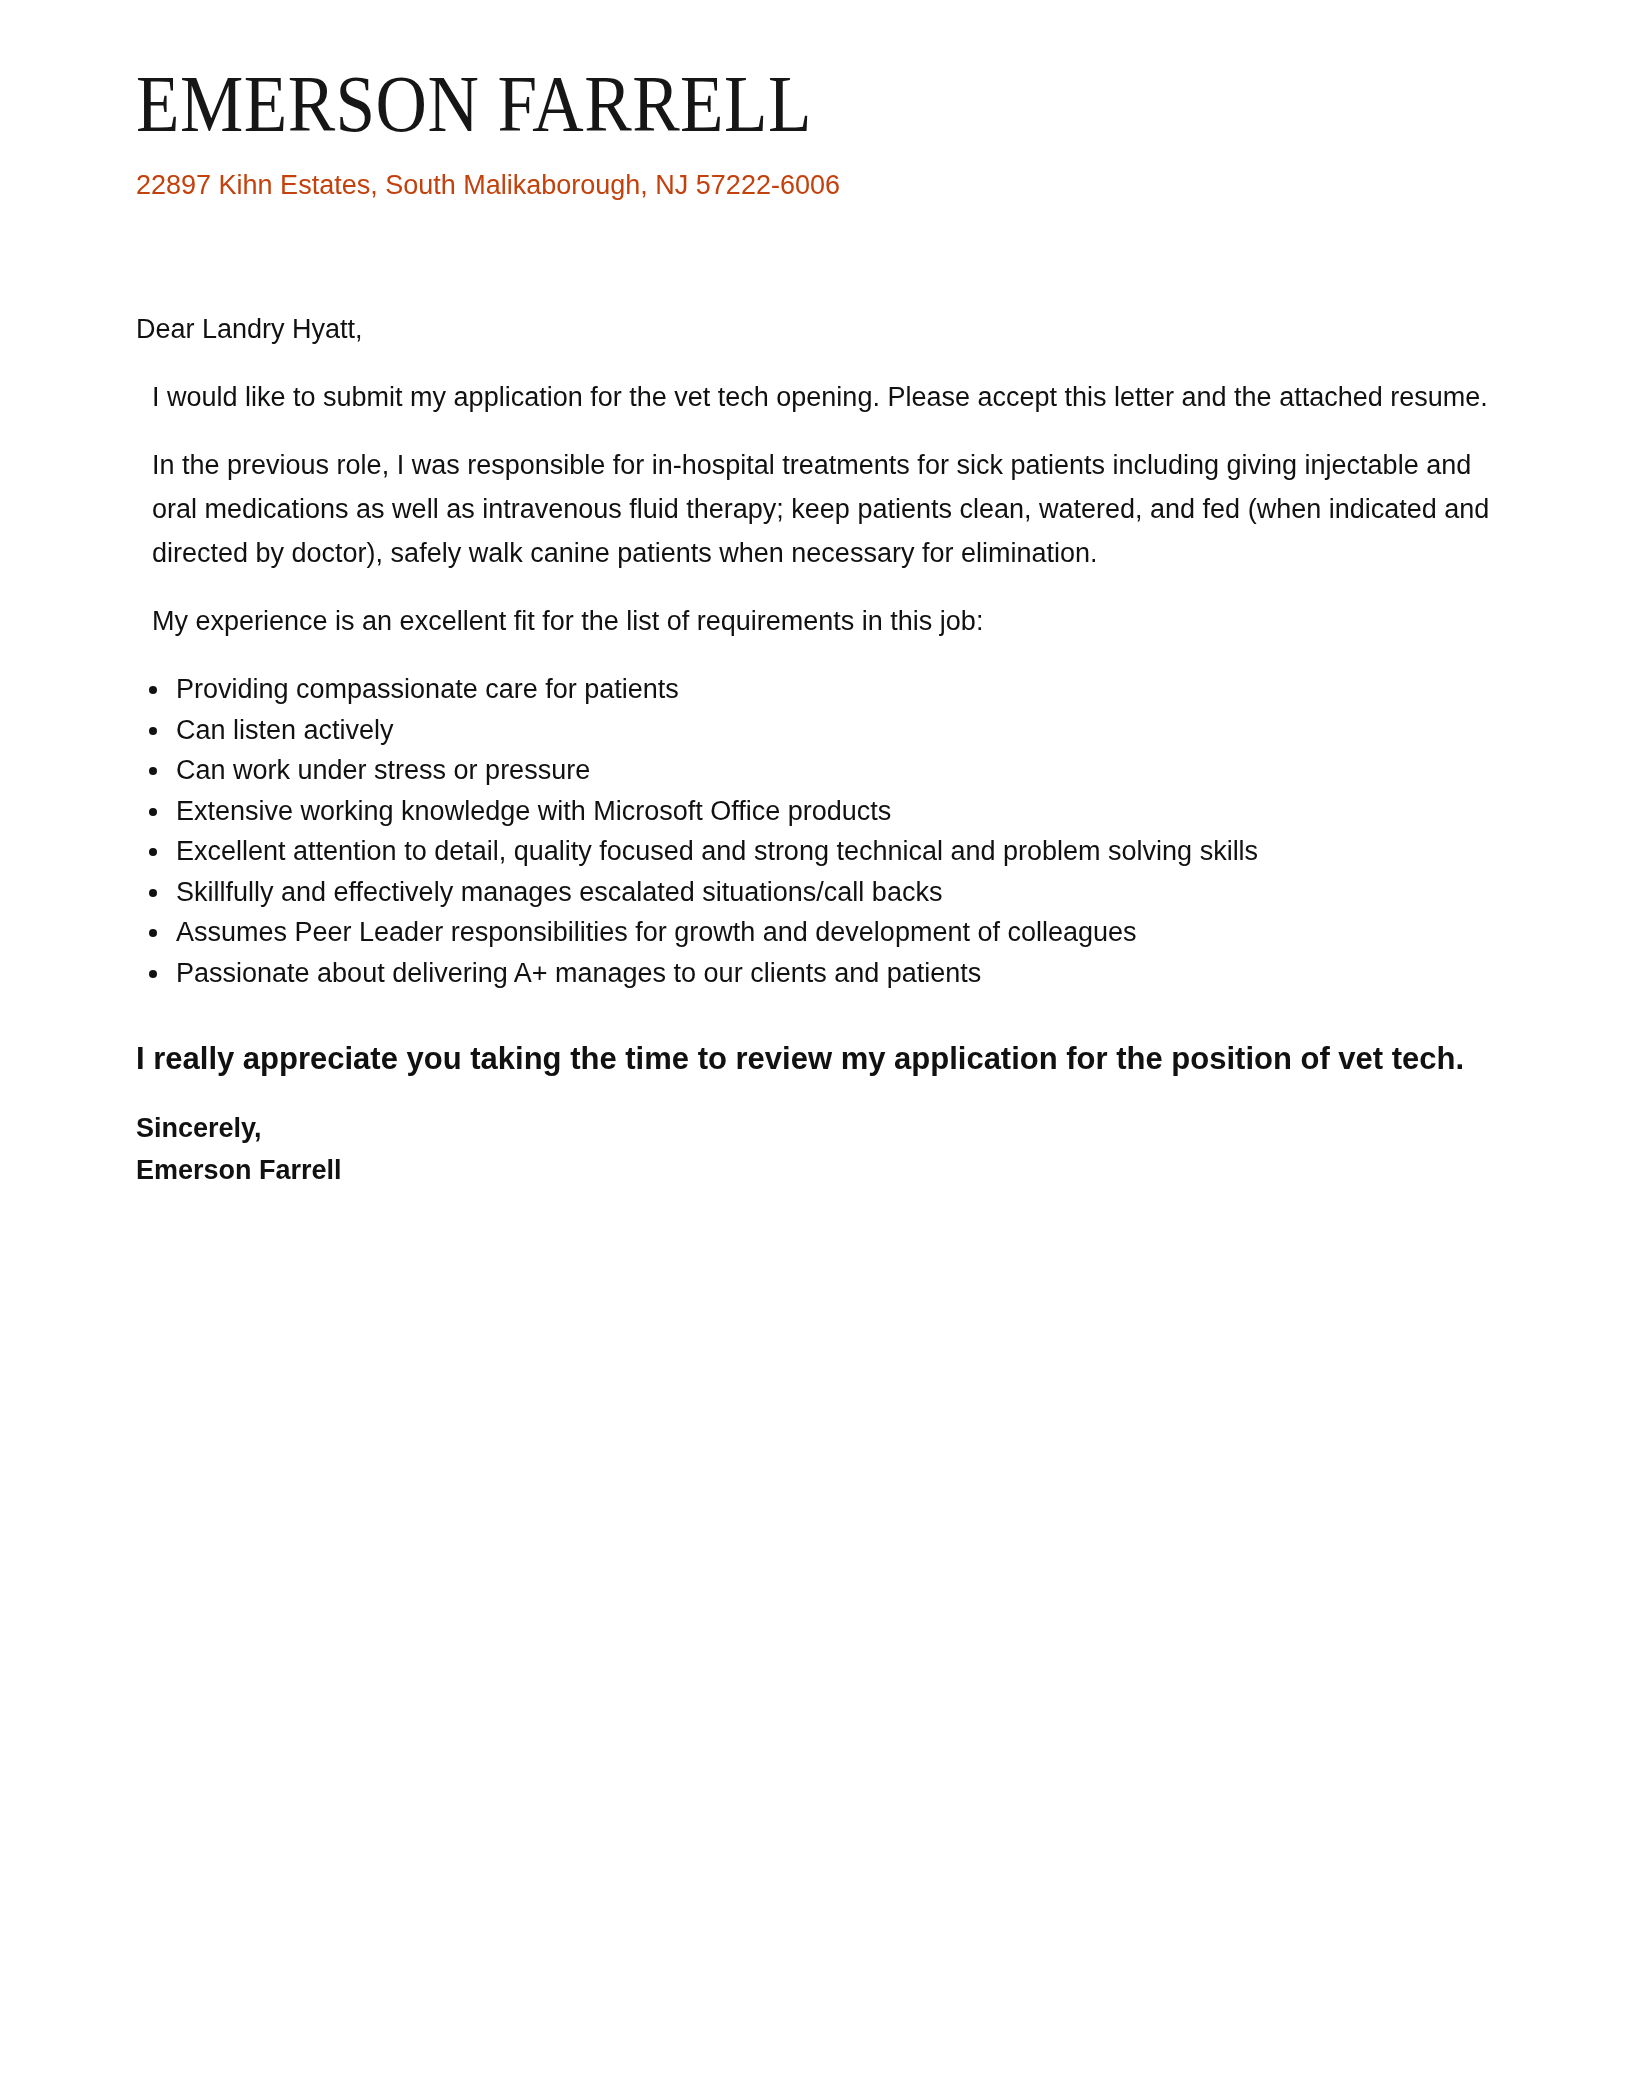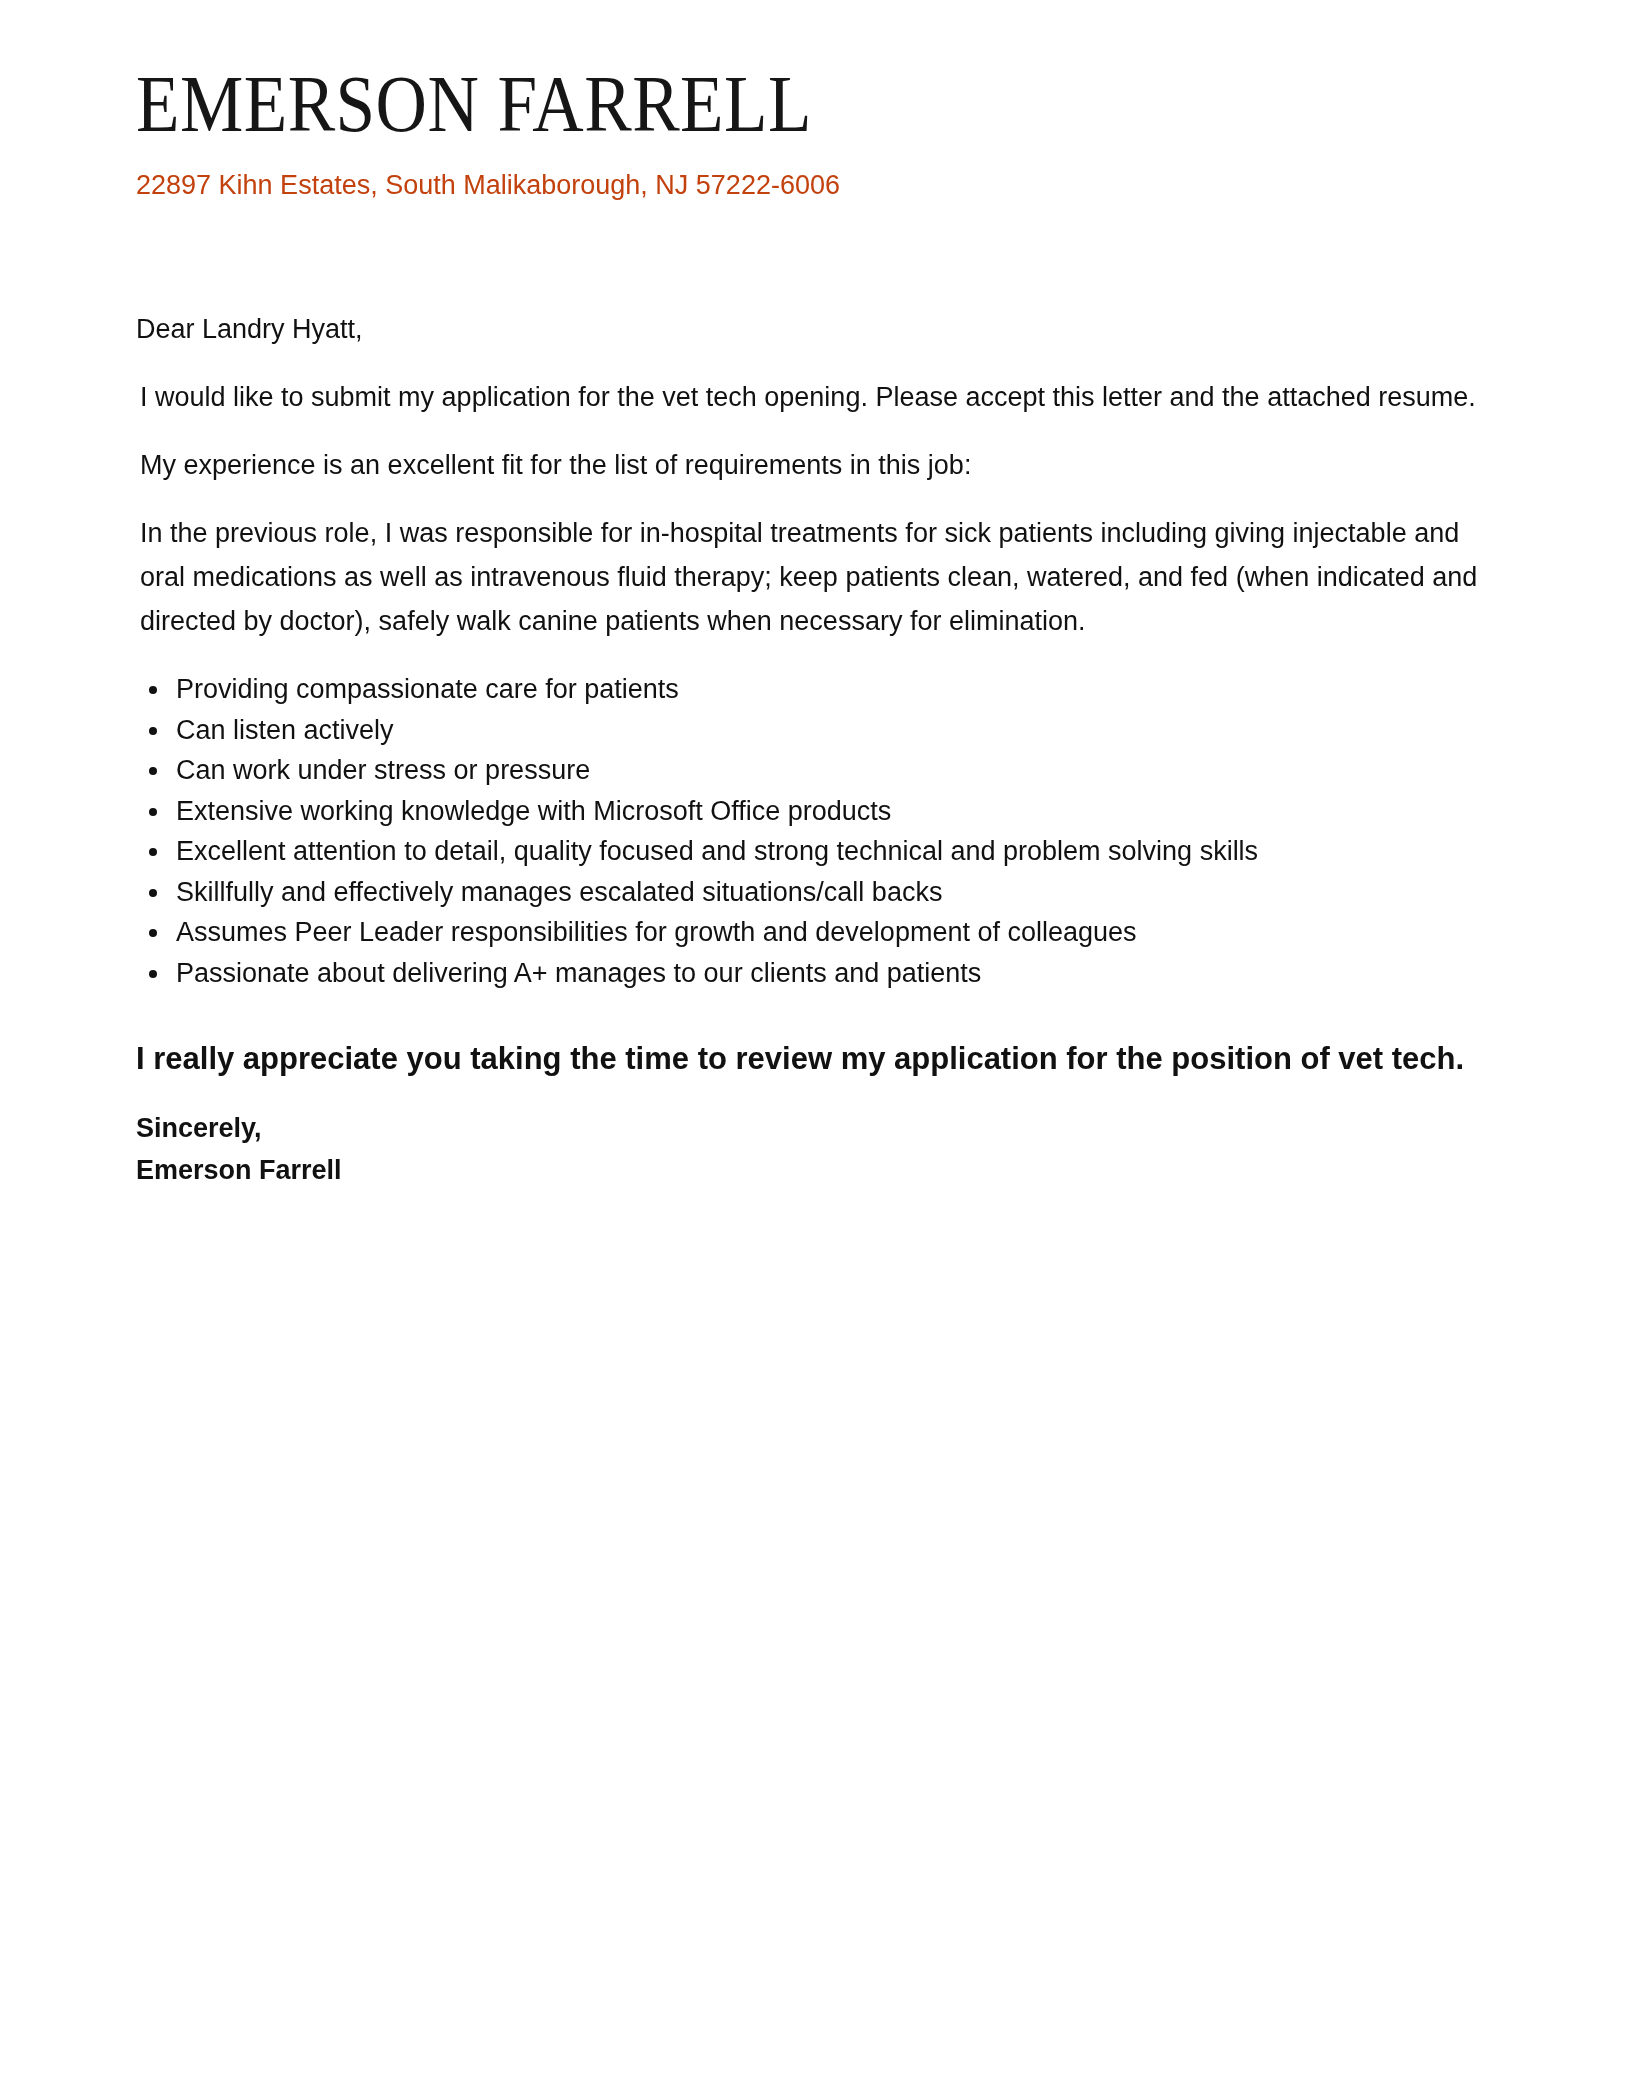--- a/index.html
+++ b/index.html
@@ -39,21 +39,21 @@
     line-height: 1.3;
     color: #c2410c;
   }
   .greeting {
     margin: 104px 0 0 0;
     font-size: 27px;
     font-weight: normal;
     line-height: 44px;
   }
   .para {
-    margin: 24px 0 0 4px;
+    margin: 24px 0 0 16px;
     font-size: 27px;
     line-height: 44px;
     max-width: 1400px;
   }
   .requirements {
     margin: 26px 0 0 0;
     padding: 0 0 0 36px;
     list-style: disc outside;
   }
   .requirements li {
@@ -85,23 +85,23 @@
   <header>
     <h1 class="sender-name">EMERSON FARRELL</h1>
     <div class="sender-address">22897 Kihn Estates, South Malikaborough, NJ 57222-6006</div>
   </header>
 
   <main>
     <p class="greeting">Dear Landry Hyatt,</p>
 
     <p class="para">I would like to submit my application for the vet tech opening. Please accept this letter and the attached resume.</p>
 
+    <p class="para">In the previous role, I was responsible for in-hospital treatments for sick patients including giving injectable and oral medications as well as intravenous fluid therapy; keep patients clean, watered, and fed (when indicated and directed by doctor), safely walk canine patients when necessary for elimination.</p>
+
     <p class="para">My experience is an excellent fit for the list of requirements in this job:</p>
-
-    <p class="para">In the previous role, I was responsible for in-hospital treatments for sick patients including giving injectable and oral medications as well as intravenous fluid therapy; keep patients clean, watered, and fed (when indicated and directed by doctor), safely walk canine patients when necessary for elimination.</p>
 
     <ul class="requirements">
       <li>Providing compassionate care for patients</li>
       <li>Can listen actively</li>
       <li>Can work under stress or pressure</li>
       <li>Extensive working knowledge with Microsoft Office products</li>
       <li>Excellent attention to detail, quality focused and strong technical and problem solving skills</li>
       <li>Skillfully and effectively manages escalated situations/call backs</li>
       <li>Assumes Peer Leader responsibilities for growth and development of colleagues</li>
       <li>Passionate about delivering A+ manages to our clients and patients</li>

